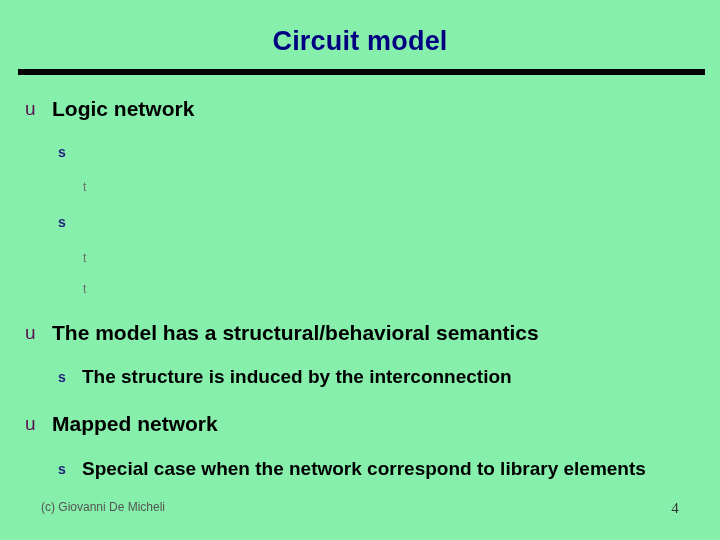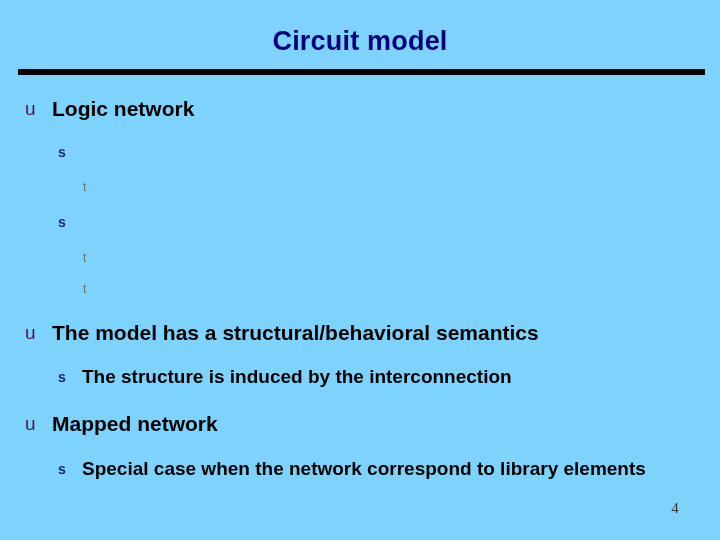--- a/index.html
+++ b/index.html
@@ -12,21 +12,21 @@
     width: 720px;
     height: 540px;
     overflow: hidden;
     font-family: "Liberation Sans", sans-serif;
     -webkit-font-smoothing: none;
   }
   .slide {
     position: relative;
     width: 720px;
     height: 540px;
-    background: #7dd3fc;
+    background: #86efac;
   }
 
   
   .slide-title {
     position: absolute;
     left: 0;
     top: 27px;
     width: 720px;
     text-align: center;
     font-size: 27px;
@@ -230,16 +230,17 @@
 
     <div class="row" style="top:361px; width:700px;">
       <div class="bullet lvl2" style="padding-right:20px;">
         <span class="marker">s</span>
         <span class="btext">Special case when the network correspond to library elements</span>
       </div>
     </div>
 
   </div>
 
+  <div class="footer-copy">(c) Giovanni De Micheli</div>
 
   <div class="footer-page">4</div>
 
 </div>
 
 </body></html>

